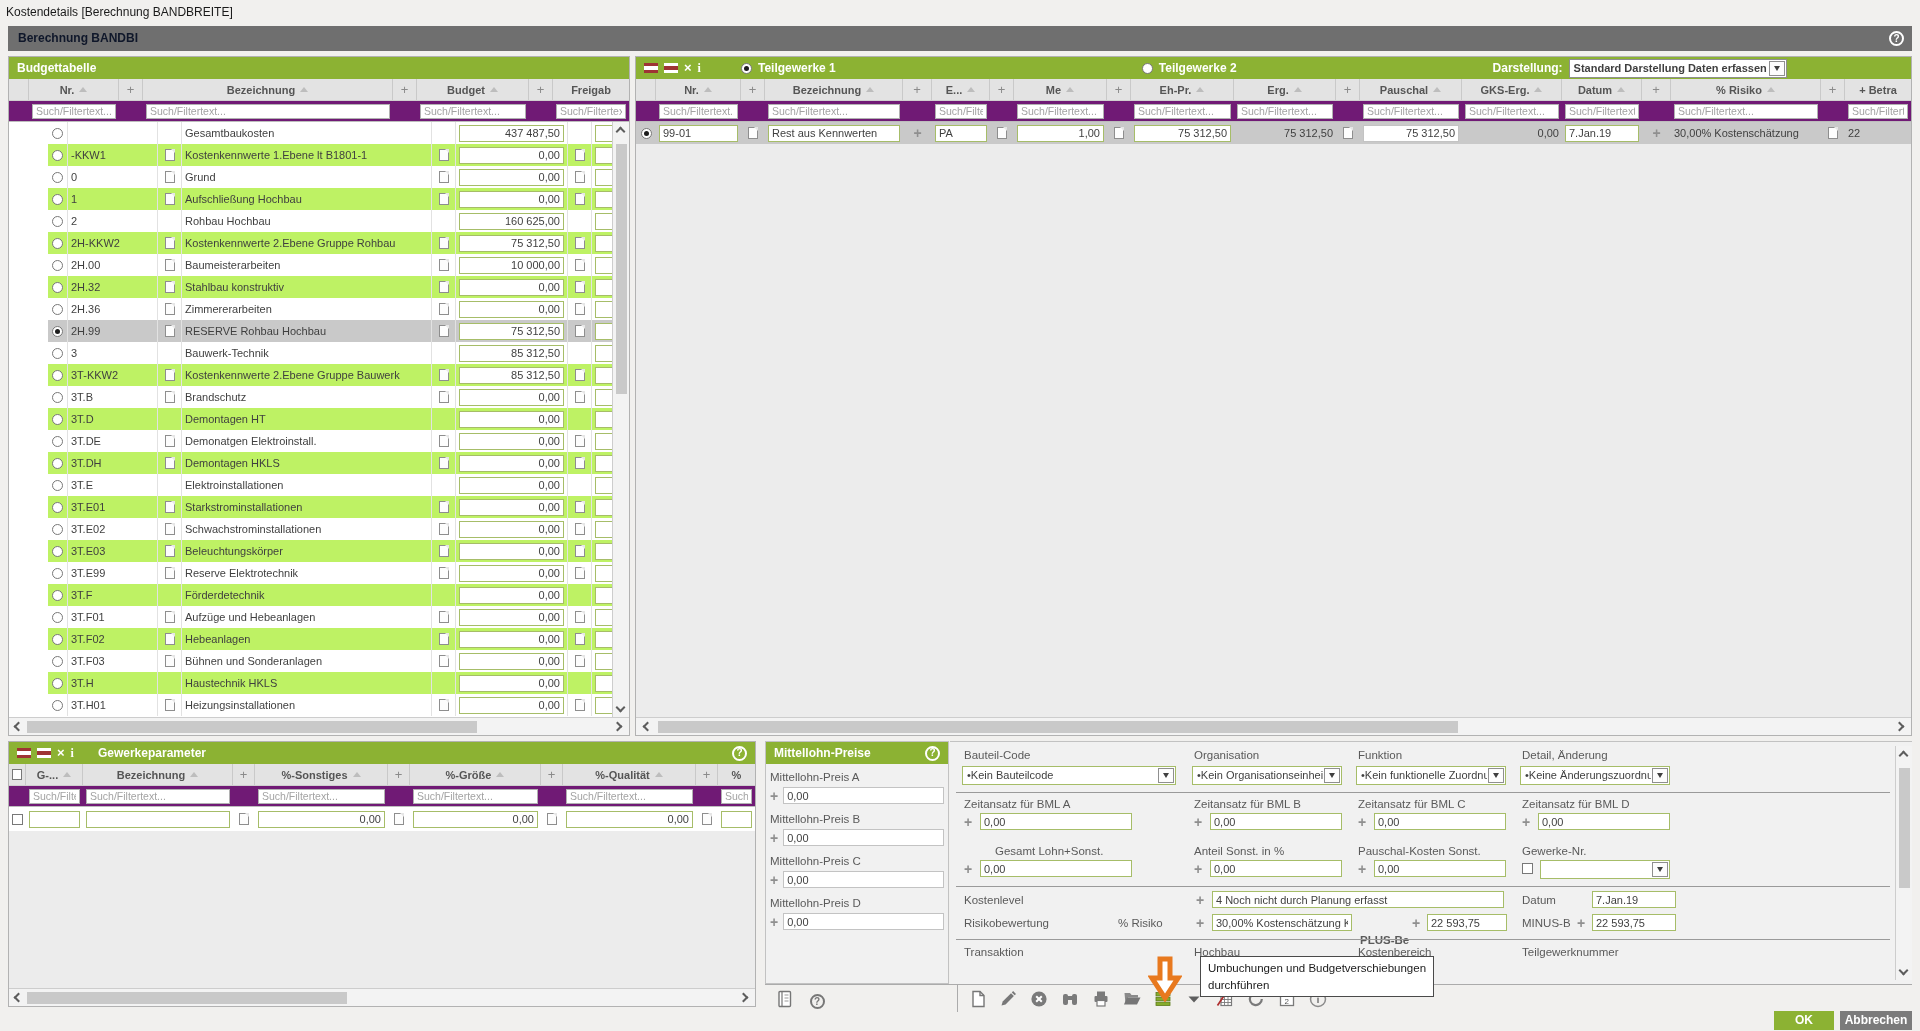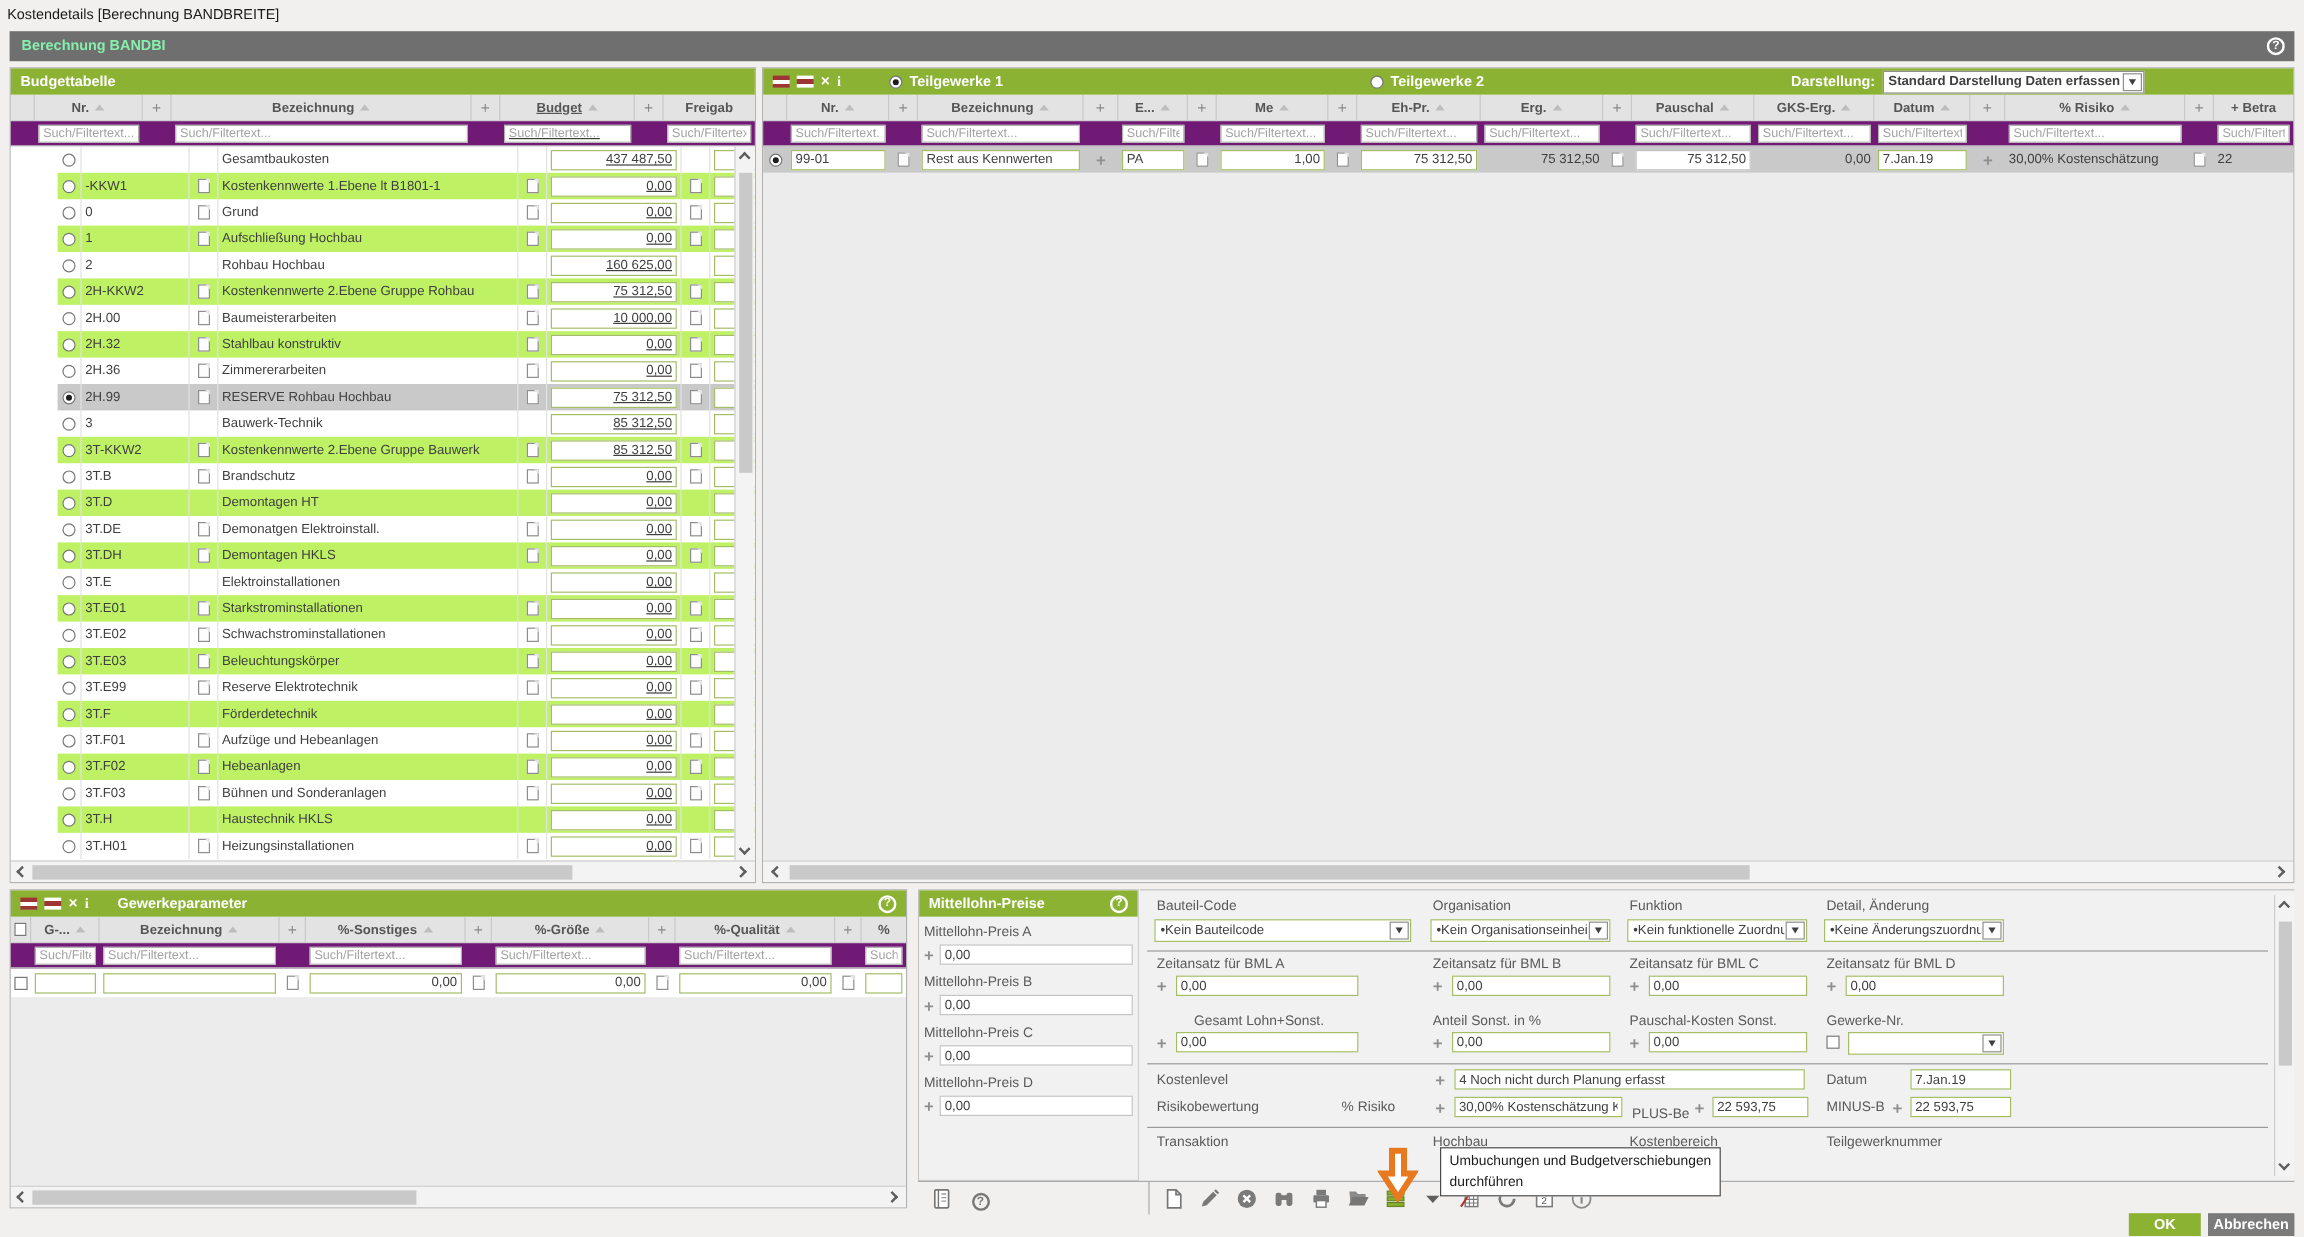--- a/index.html
+++ b/index.html
@@ -2,21 +2,21 @@
 <html><head>
 <meta charset="utf-8">
 <style>
   * { box-sizing: border-box; margin: 0; padding: 0; }
   html,body { width:1920px; height:1031px; overflow:hidden; background:#f1f0ee;
               font-family:"Liberation Sans", sans-serif; color:#3c3c3c; }
   .app-title { position:absolute; top:5px; left:6px; font-size:12px; color:#1a1a1a; }
   .window { position:absolute; left:8px; top:26px; width:1904px; height:1005px; }
 
   .titlebar { position:absolute; left:0; top:0; width:1904px; height:25px; background:#6f6f6f;
-              color:#86efac; font-weight:bold; font-size:12px; line-height:25px; padding:0 10px; }
+              color:#0f172a; font-weight:bold; font-size:12px; line-height:25px; padding:0 10px; }
   .qcirc { display:inline-flex; width:15px; height:15px; border:2px solid currentColor; border-radius:50%;
            align-items:center; justify-content:center; font-size:10px; font-weight:bold; }
   .qcirc::after { content:"?"; }
   .tbar-help { position:absolute; right:8px; top:5px; color:#fff; }
 
   .panel { position:absolute; background:#fff; border:1px solid #b2b2b2; display:flex; flex-direction:column; }
   .ghdr { height:22px; background:#8cb233; color:#fff; font-weight:bold; font-size:12px;
           line-height:22px; padding:0 8px; flex:0 0 22px; display:flex; align-items:center; gap:6px; }
   .flag { width:14px; height:10px; background:linear-gradient(180deg,#9e3434 0 34%,#fff 34% 67%,#9e3434 67% 100%); }
   .flag.alt { background:linear-gradient(180deg,#fff 0 30%,#9e3434 30% 72%,#fff 72% 100%); }
@@ -51,21 +51,21 @@
   .plus-g { color:#8f8f8f; font-size:14px; font-weight:bold; }
   .plus-g::after { content:"+"; }
 
   .rows { position:relative; flex:1 1 auto; overflow:hidden; background:#fff; }
   .brow.alt { background:#bef264; }
   .brow.sel { background:#c9c9c9; }
   .dcell { border-right:1px solid #e2e2e2; color:#3f3f3f; }
 
   
   .c-radio{flex-basis:20px;justify-content:center;} .c-nr{flex-basis:90px;} .c-doc{flex-basis:24px;justify-content:center;}
-  .c-bez{flex-basis:250px;} .c-bud{flex-basis:112px;text-decoration:underline;} .c-frei{flex:1 1 auto; border-right:none;}
+  .c-bez{flex-basis:250px;} .c-bud{flex-basis:112px;} .c-frei{flex:1 1 auto; border-right:none;}
   .rows-pad { padding-right:18px;margin-left:39px; }
 
   
   .t-radio{flex-basis:20px;justify-content:center;} .t-nr{flex-basis:85px;} .t-d{flex-basis:24px;justify-content:center;}
   .t-bez{flex-basis:138px;} .t-p{flex-basis:29px;justify-content:center;} .t-e{flex-basis:58px;}
   .t-me{flex-basis:93px;} .t-ehpr{flex-basis:103px;} .t-erg{flex-basis:102px;justify-content:flex-end;}
   .t-pau{flex-basis:102px;} .t-gks{flex-basis:100px;justify-content:flex-end;} .t-dat{flex-basis:80px;}
   .t-ris{flex-basis:150px;} .t-bet{flex:1 1 auto;border-right:none;}
 
   
@@ -1095,21 +1095,21 @@
     <span class="frm-label" style="left:14px; top:152px;">Kostenlevel</span>
     <span class="plus-g" style="position:absolute; left:246px; top:150px;"></span>
     <input class="gin" style="position: absolute; left: 262px; top: 149px; width: 292px;" value="4 Noch nicht durch Planung erfasst">
     <span class="frm-label" style="left:572px; top:152px;">Datum</span>
     <input class="gin" style="position: absolute; left: 642px; top: 149px; width: 84px;" value="7.Jan.19">
 
     <span class="frm-label" style="left:14px; top:175px;">Risikobewertung</span>
     <span class="frm-label" style="left:168px; top:175px;">% Risiko</span>
     <span class="plus-g" style="position:absolute; left:246px; top:173px;"></span>
     <input class="gin" style="position: absolute; left: 262px; top: 172px; width: 140px;" value="30,00% Kostenschätzung Kenn">
-    <span class="frm-label" style="left:410px; top:181px;">PLUS-Be</span>
+    <span class="frm-label" style="left:410px; top:192px;font-weight:bold;">PLUS-Be</span>
     <span class="plus-g" style="position:absolute; left:462px; top:173px;"></span>
     <input class="gin" style="position: absolute; left: 477px; top: 172px; width: 80px;" value="22 593,75">
     <span class="frm-label" style="left:572px; top:175px;">MINUS-B</span>
     <span class="plus-g" style="position:absolute; left:627px; top:173px;"></span>
     <input class="gin" style="position: absolute; left: 642px; top: 172px; width: 84px;" value="22 593,75">
     <div class="sep" style="top:197px;"></div>
 
     <span class="frm-label" style="left:14px; top:204px;">Transaktion</span>
     <span class="frm-label" style="left:244px; top:204px;">Hochbau</span>
     <span class="frm-label" style="left:408px; top:204px;">Kostenbereich</span>

